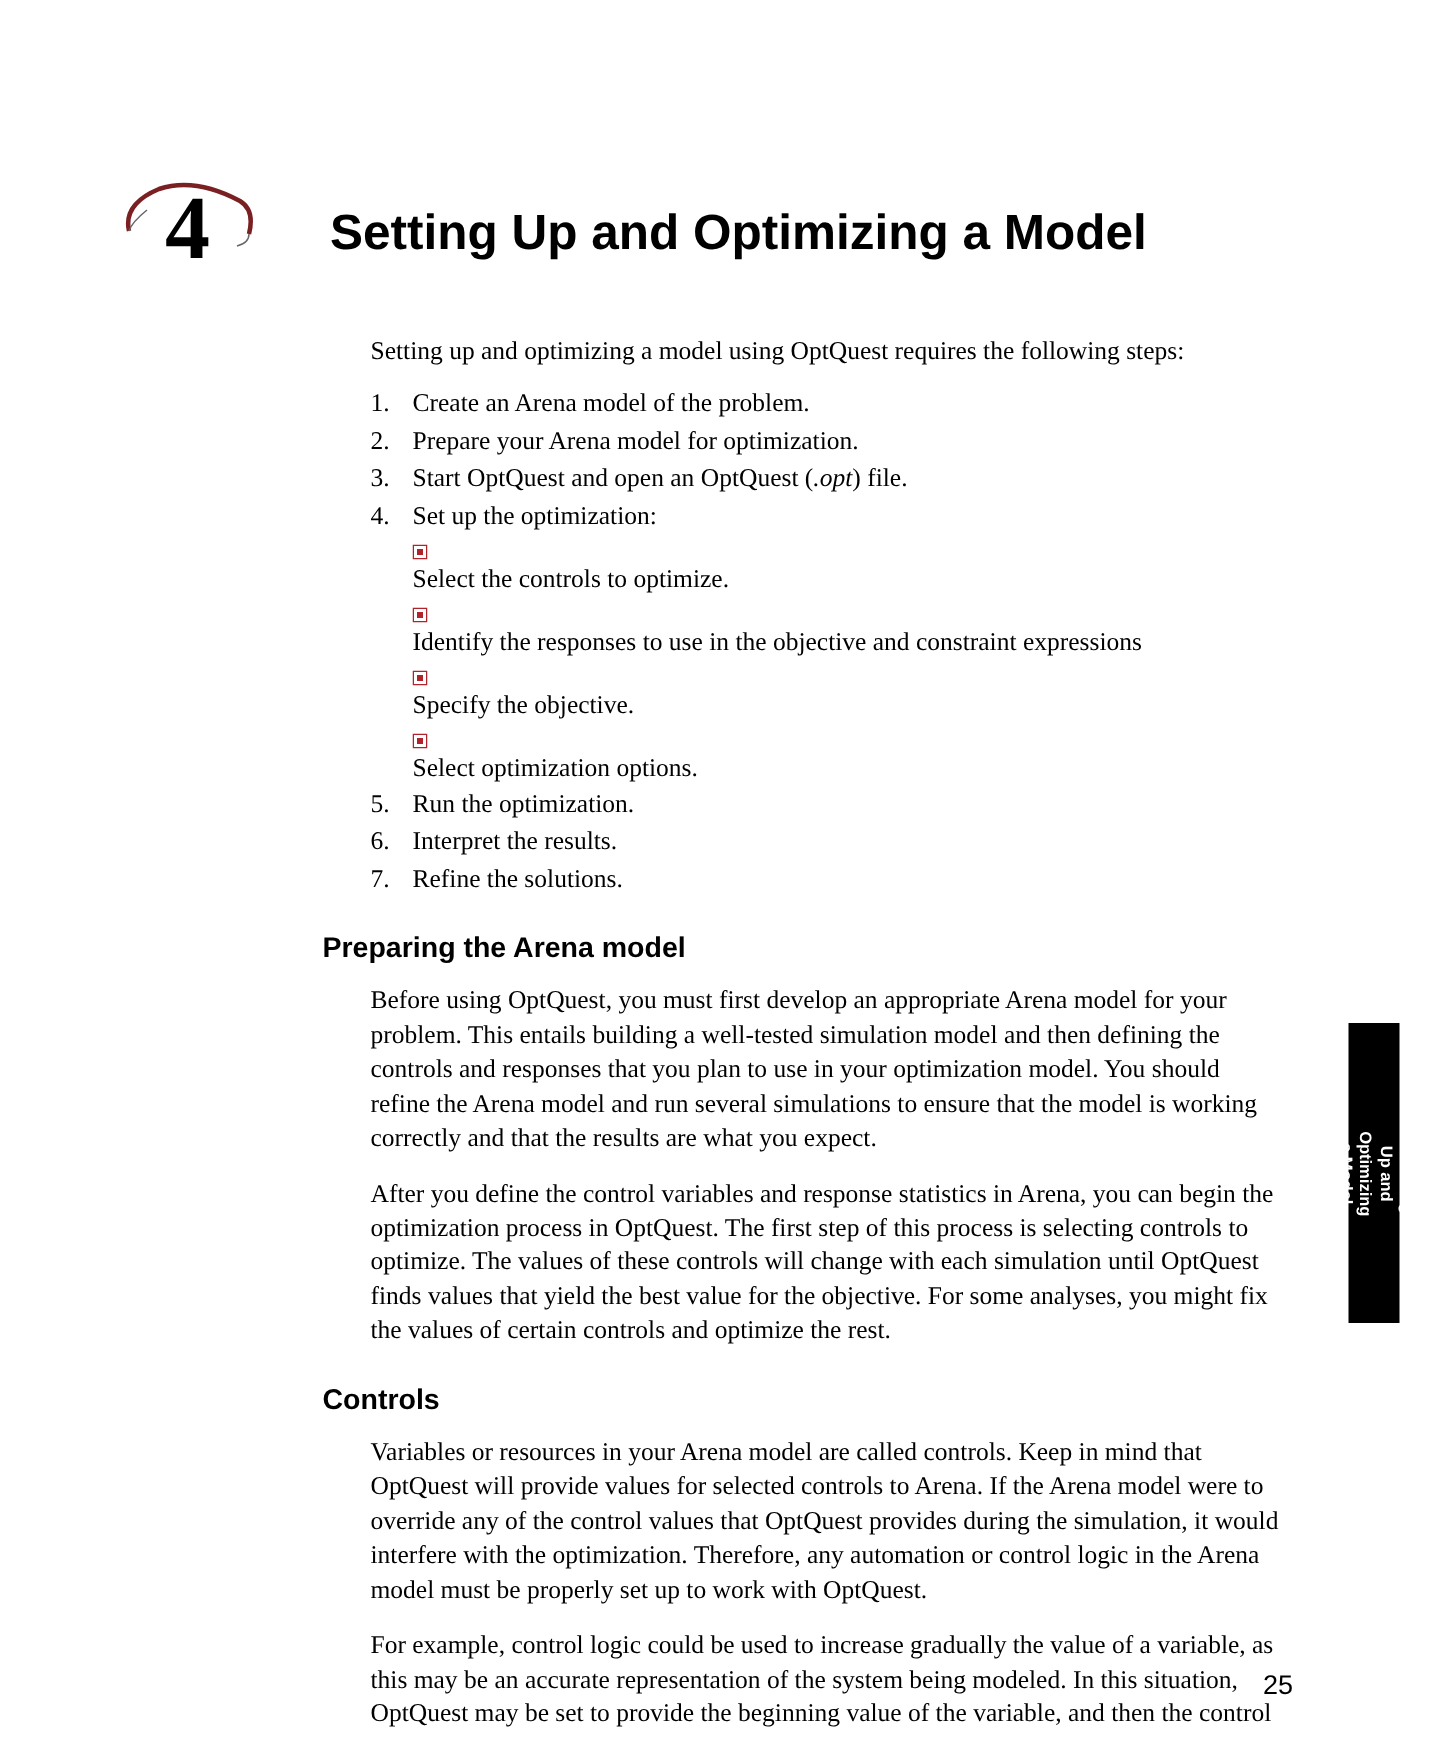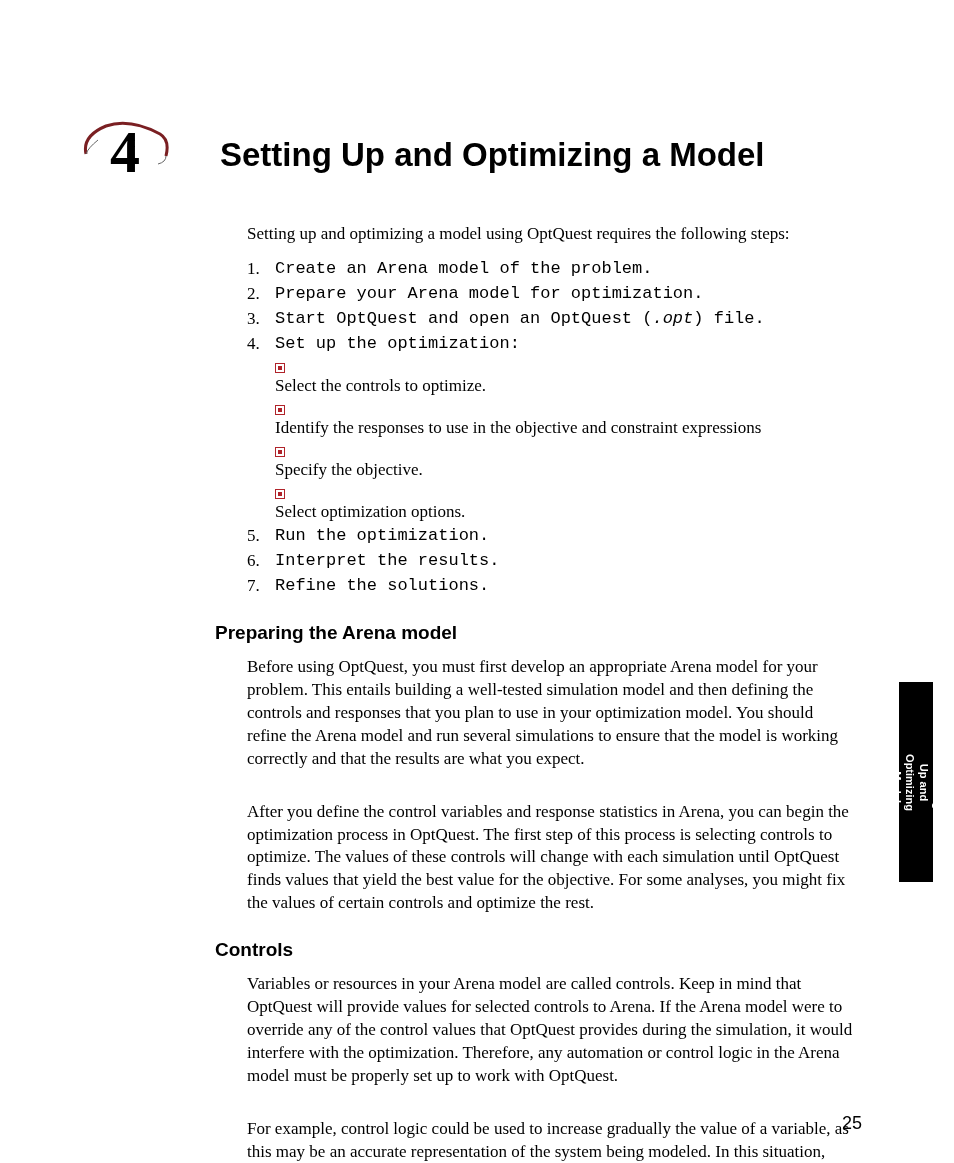--- a/index.html
+++ b/index.html
@@ -43,33 +43,33 @@
     position: absolute;
     top: 223px;
     left: 247px;
     width: 610px;
   }
   .content p { margin-bottom: 12px; }
 
   .ol { margin: 6px 0 12px 0; }
   .ol-row { display: flex; margin-bottom: 2px; }
   .ol-num { width: 28px; flex: none; }
-  .ol-text { flex: 1; font-family: Liberation Mono, monospace; }
+  .ol-text { flex: 1; }
   .sub { margin-left: 28px; }
   .sub-row { display: flex; align-items: baseline; margin-bottom: 2px; flex-direction: column; }
   .bullet-icon { width: 24px; flex: none; line-height: 1; }
   .bullet-icon svg { vertical-align: middle; }
 
   .h2 {
     font-family: Arial, Helvetica, sans-serif;
     font-size: 19px;
     font-weight: 700;
     margin: 22px 0 10px -32px;
   }
-  .body-p + .body-p { margin-top: 30px; }
+  .body-p + .body-p { margin-top: 14px; }
   .opt-italic { font-style: italic; }
 
   .side-tab {
     position: absolute;
     right: 21px;
     top: 682px;
     width: 34px;
     height: 200px;
     background: #000;
     color: #fff;

